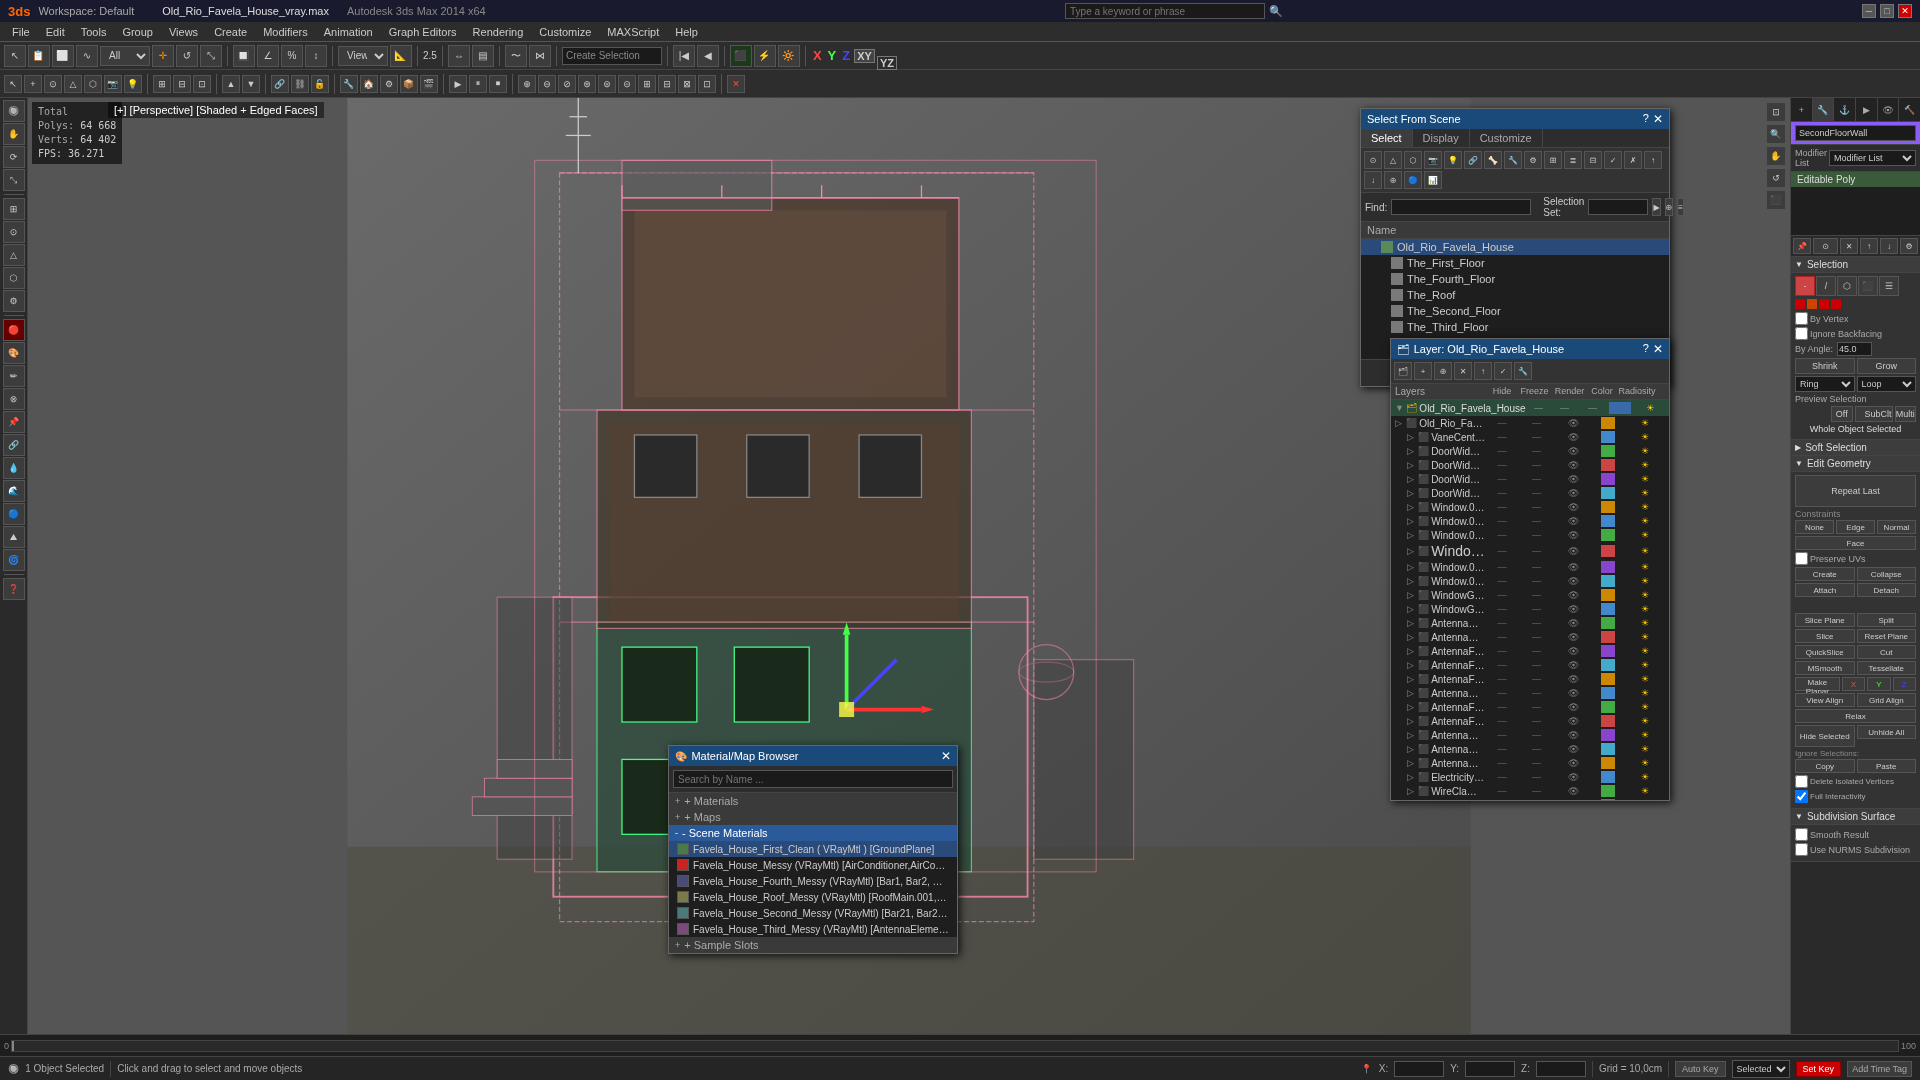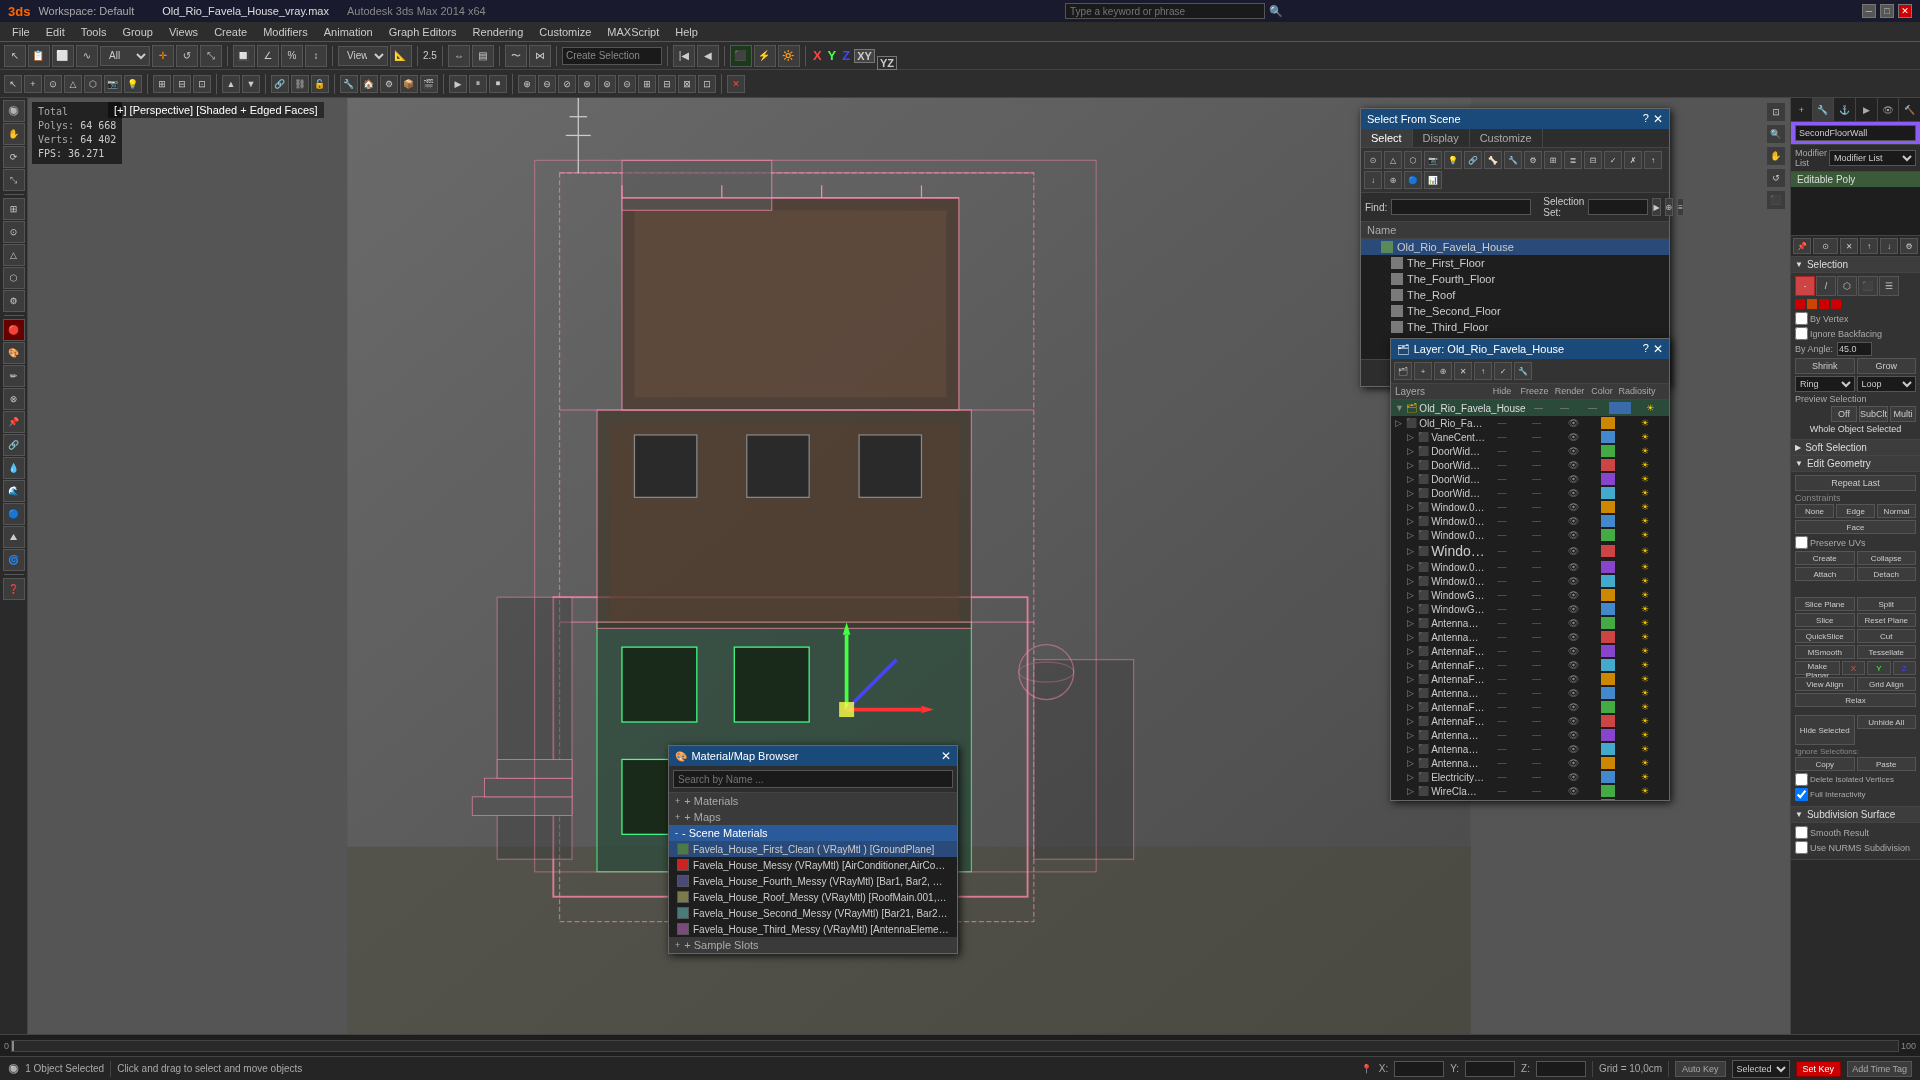--- a/index.html
+++ b/index.html
@@ -908,41 +908,41 @@
               <option>Ring</option>
             </select>
             <select style="flex:1; height:16px; background:#1a1a1a; border:1px solid #555; color:#ccc; font-size:9px;">
               <option>Loop</option>
             </select>
           </div>
 
           <div style="font-size:9px; color:#aaa; margin-bottom:2px;">Preview Selection</div>
           <div style="display:flex; gap:2px; margin-bottom:2px;margin-left:36px;">
             <button style="flex:1; height:16px; background:#3c3c3c; border:1px solid #555; color:#ccc; font-size:9px; cursor:pointer;">Off</button>
-            <button style="flex:1; height:16px; background:#3c3c3c; border:1px solid #555; color:#ccc; font-size:9px; cursor:pointer;">SubClt</button>
+            <button style="flex:1; height:16px; background:#3c3c3c; border:1px solid #555; color:#ccc; font-size:9px; cursor:pointer;padding-left:9px;">SubClt</button>
             <button style="flex:1; height:16px; background:#3c3c3c; border:1px solid #555; color:#ccc; font-size:9px; cursor:pointer;">Multi</button>
           </div>
           <div style="font-size:9px; color:#ddd; text-align:center; margin-bottom:2px;">Whole Object Selected</div>
         </div>
       </div>
 
       <div style="background:#333; border-bottom:1px solid #444;">
         <div style="background:#3d3d3d; padding:2px 4px; font-size:10px; color:#ddd; cursor:pointer; display:flex; align-items:center; gap:4px;">
           <span style="font-size:8px;">▶</span>
           <span>Soft Selection</span>
         </div>
       </div>
 
       <div style="background:#333; border-bottom:1px solid #444;">
         <div style="background:#3d3d3d; padding:2px 4px; font-size:10px; color:#ddd; cursor:pointer; display:flex; align-items:center; gap:4px; border-bottom:1px solid #444;">
           <span style="font-size:8px;">▼</span>
           <span>Edit Geometry</span>
         </div>
         <div style="padding:3px 4px;">
-          <button style="width:100%; height:16px; background:#3c3c3c; border:1px solid #555; color:#ccc; font-size:9px; cursor:pointer; margin-bottom:2px;">Repeat Last</button>
+          <button style="width:100%; height:32px; background:#3c3c3c; border:1px solid #555; color:#ccc; font-size:9px; cursor:pointer; margin-bottom:2px;">Repeat Last</button>
           
           <div style="font-size:9px; color:#888; margin-bottom:1px;">Constraints</div>
           <div style="display:flex; gap:2px; margin-bottom:2px;">
             <button style="flex:1; height:14px; background:#3c3c3c; border:1px solid #555; color:#ccc; font-size:8px; cursor:pointer;">None</button>
             <button style="flex:1; height:14px; background:#3c3c3c; border:1px solid #555; color:#ccc; font-size:8px; cursor:pointer;">Edge</button>
             <button style="flex:1; height:14px; background:#3c3c3c; border:1px solid #555; color:#ccc; font-size:8px; cursor:pointer;">Normal</button>
           </div>
           <div style="display:flex; gap:2px; margin-bottom:2px;">
             <button style="flex:1; height:14px; background:#3c3c3c; border:1px solid #555; color:#ccc; font-size:8px; cursor:pointer;">Face</button>
           </div>
@@ -987,26 +987,26 @@
             <button style="flex:1; height:14px; background:#3c3c3c; border:1px solid #555; color:#ff4444; font-size:8px; cursor:pointer;">X</button>
             <button style="flex:1; height:14px; background:#3c3c3c; border:1px solid #555; color:#44ff44; font-size:8px; cursor:pointer;">Y</button>
             <button style="flex:1; height:14px; background:#3c3c3c; border:1px solid #555; color:#4444ff; font-size:8px; cursor:pointer;">Z</button>
           </div>
           
           <div style="display:flex; gap:2px; margin-bottom:2px;">
             <button style="flex:1; height:14px; background:#3c3c3c; border:1px solid #555; color:#ccc; font-size:8px; cursor:pointer;">View Align</button>
             <button style="flex:1; height:14px; background:#3c3c3c; border:1px solid #555; color:#ccc; font-size:8px; cursor:pointer;">Grid Align</button>
           </div>
           
-          <div style="display:flex; gap:2px; margin-bottom:8px;">
+          <div style="display:flex; gap:2px; margin-bottom:2px;">
             <button style="flex:1; height:14px; background:#3c3c3c; border:1px solid #555; color:#ccc; font-size:8px; cursor:pointer;">Relax</button>
           </div>
           
           <div style="display:flex; gap:2px; margin-bottom:2px;">
-            <button style="flex:1; height:30px; background:#3c3c3c; border:1px solid #555; color:#ccc; font-size:8px; cursor:pointer;">Hide Selected</button>
+            <button style="flex:1; height:22px; background:#3c3c3c; border:1px solid #555; color:#ccc; font-size:8px; cursor:pointer;">Hide Selected</button>
             <button style="flex:1; height:14px; background:#3c3c3c; border:1px solid #555; color:#ccc; font-size:8px; cursor:pointer;">Unhide All</button>
           </div>
           
           <div style="font-size:8px; color:#888; margin-bottom:1px;">Ignore Selections:</div>
           
           <div style="display:flex; gap:2px; margin-bottom:2px;">
             <button style="flex:1; height:14px; background:#3c3c3c; border:1px solid #555; color:#ccc; font-size:8px; cursor:pointer;">Copy</button>
             <button style="flex:1; height:14px; background:#3c3c3c; border:1px solid #555; color:#ccc; font-size:8px; cursor:pointer;">Paste</button>
           </div>
           

